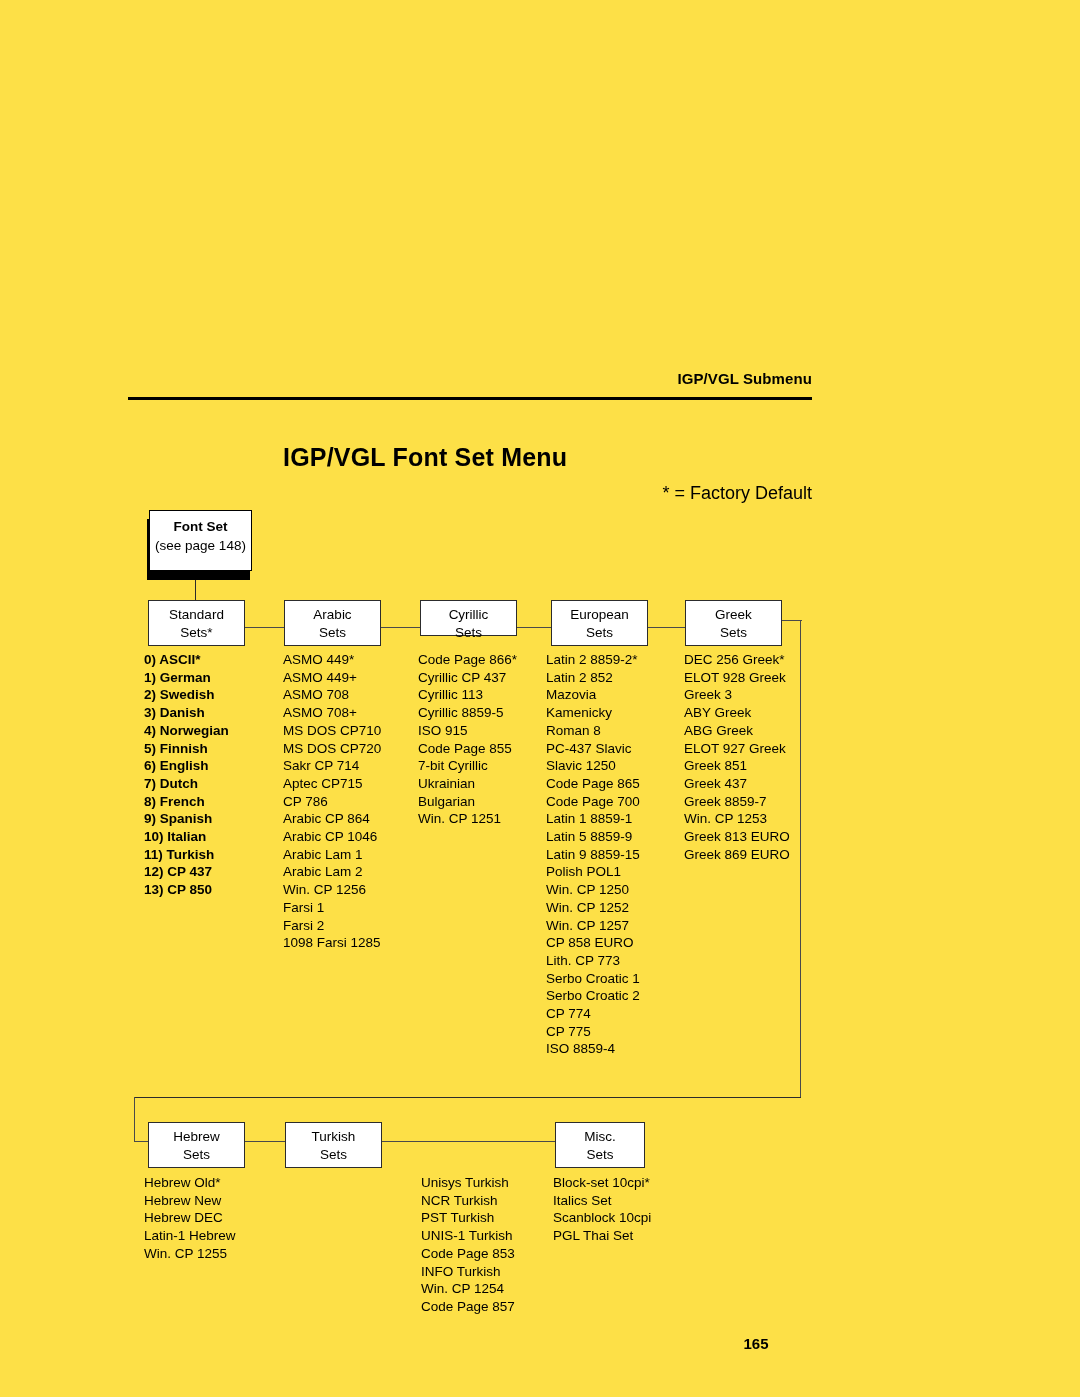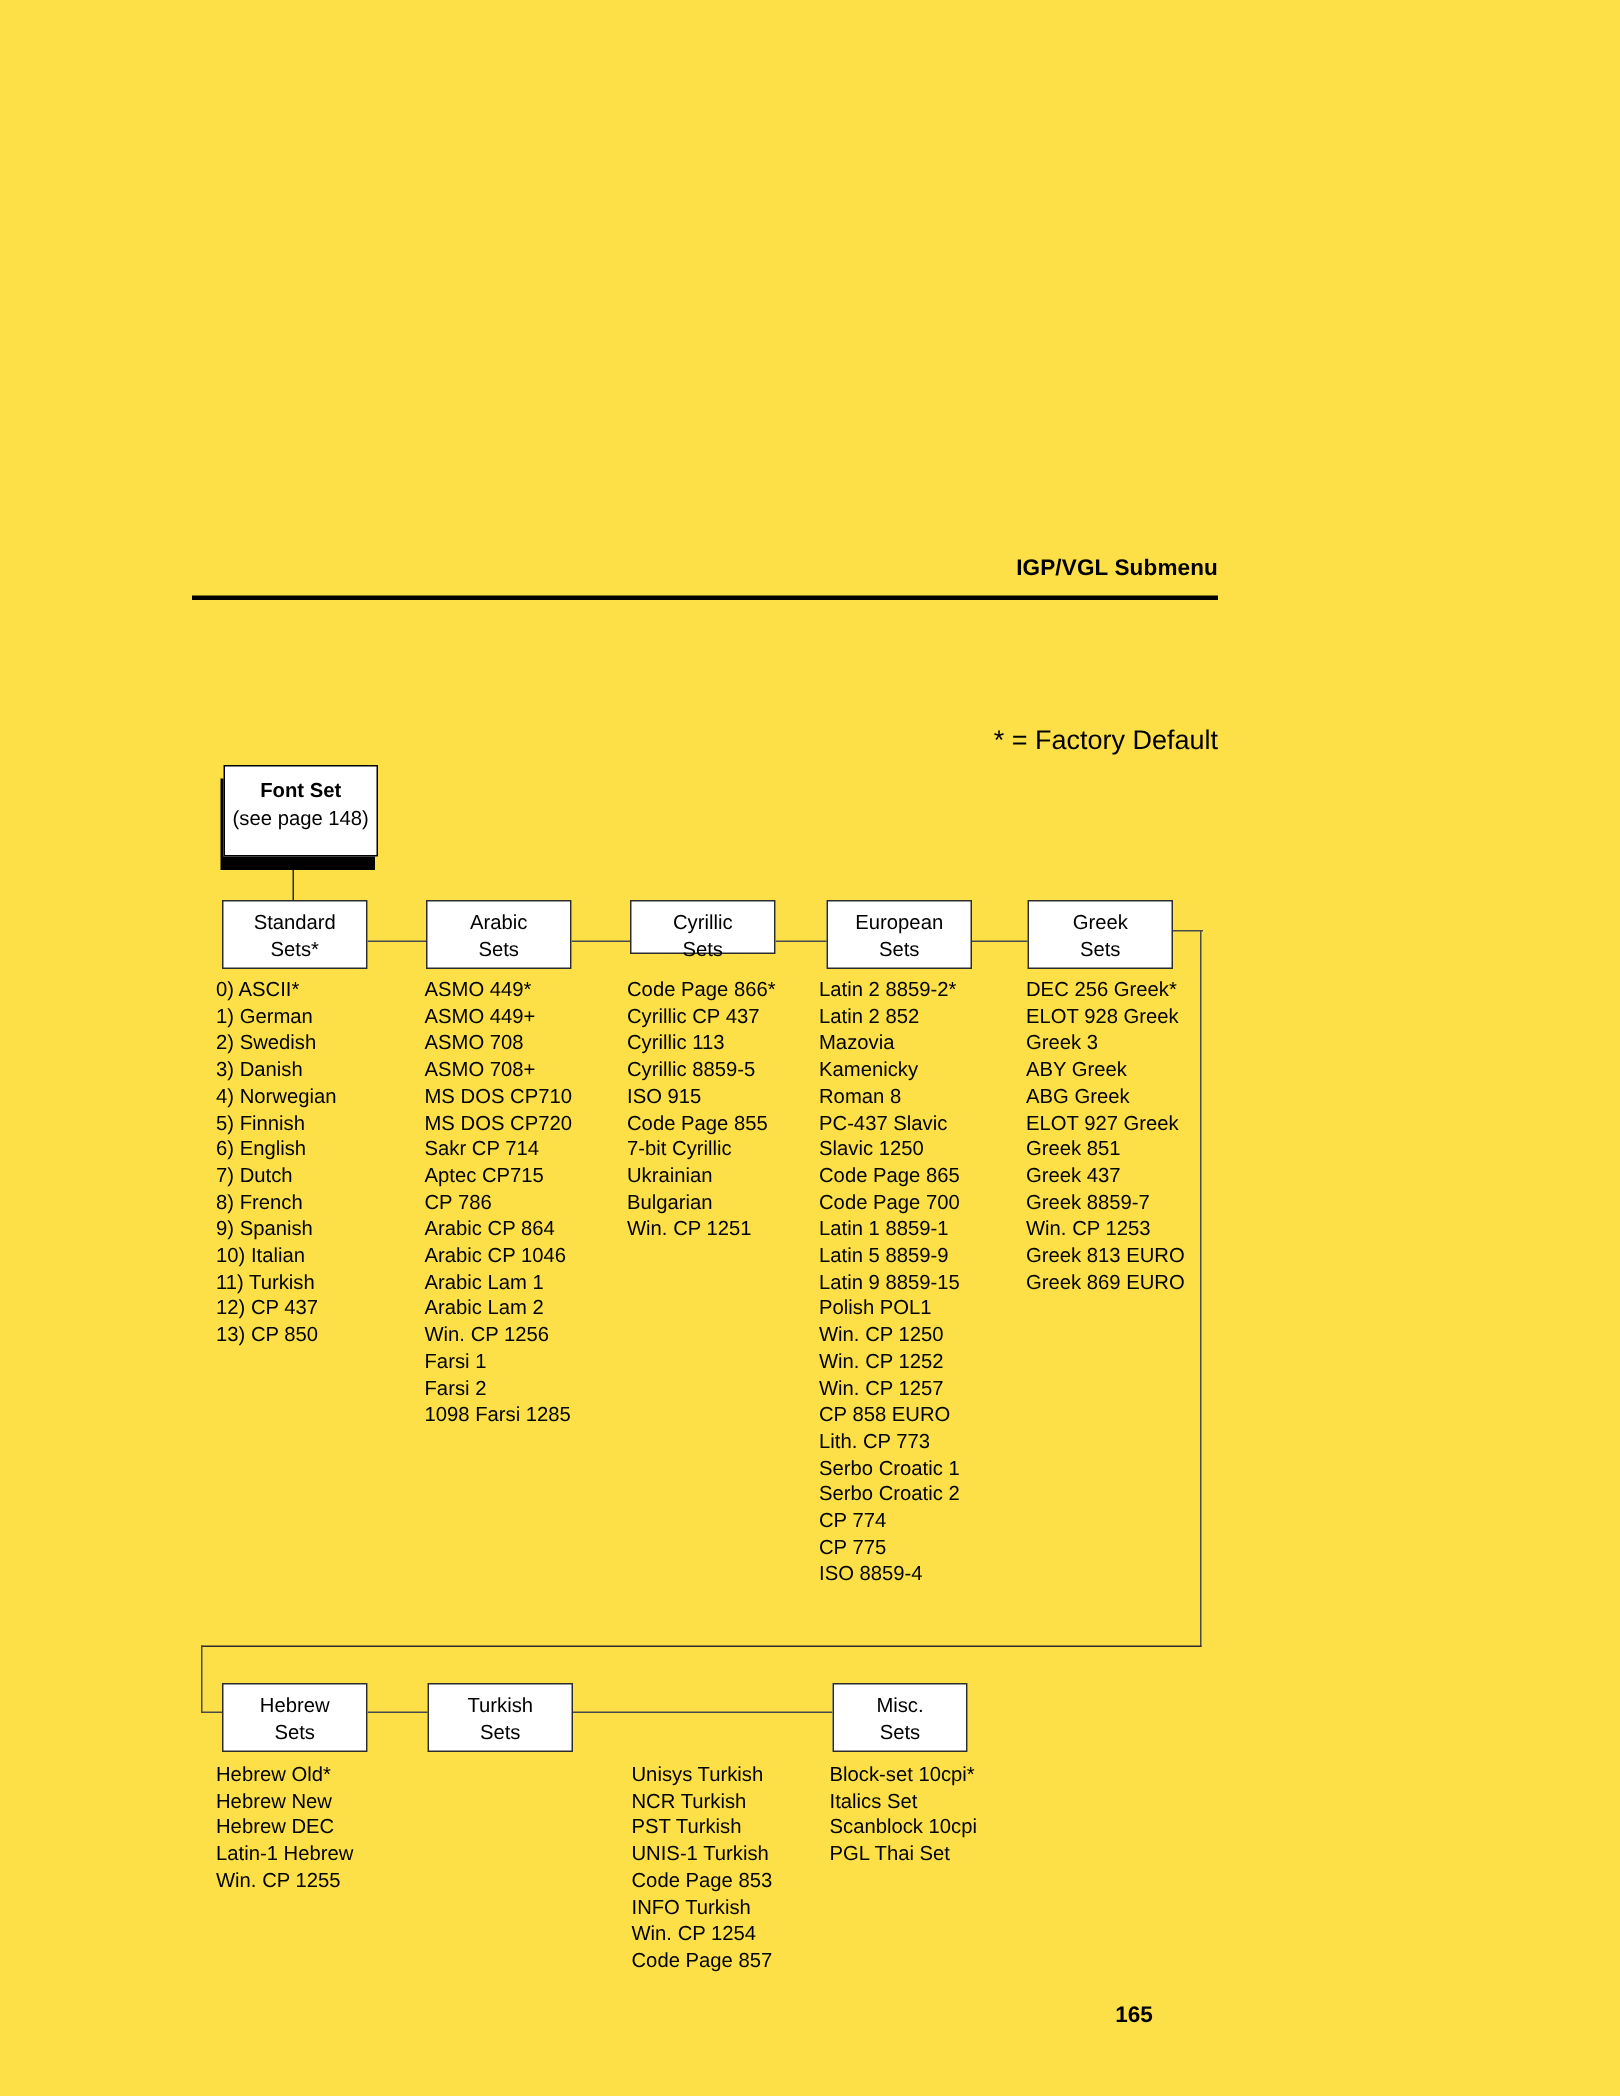--- a/index.html
+++ b/index.html
@@ -128,20 +128,21 @@
   }
 </style>
 </head>
 <body>
 
 <div id="page">
 
   <div class="header-title">IGP/VGL Submenu</div>
   <div class="header-rule"></div>
 
+  <div class="page-title">IGP/VGL Font Set Menu</div>
 
   <div class="factory-note">* = Factory Default</div>
 
   <div class="root-shadow" style="left:147px; top:519px; width:103px; height:61px;"></div>
   <div class="node-root" style="left:149px; top:510px; width:103px; height:61px;">
     <span class="title">Font Set</span>
     <span class="sub">(see page 148)</span>
   </div>
 
   <div class="ln ln-v ln-dark" style="left:195px; top:580px; height:20px;"></div>
@@ -187,21 +188,21 @@
   </div>
   <div class="node" style="left:285px; top:1122px; width:97px; height:46px;">
     <span>Turkish</span>
     <span class="ln2">Sets</span>
   </div>
   <div class="node" style="left:555px; top:1122px; width:90px; height:46px;">
     <span>Misc.</span>
     <span class="ln2">Sets</span>
   </div>
 
-  <div class="optlist" style="left:144px; top:651px;">
+  <div class="optlist" style="left:144px; top:651px;font-weight:bold;">
       <span>0) ASCII*</span>
       <span>1) German</span>
       <span>2) Swedish</span>
       <span>3) Danish</span>
       <span>4) Norwegian</span>
       <span>5) Finnish</span>
       <span>6) English</span>
       <span>7) Dutch</span>
       <span>8) French</span>
       <span>9) Spanish</span>

